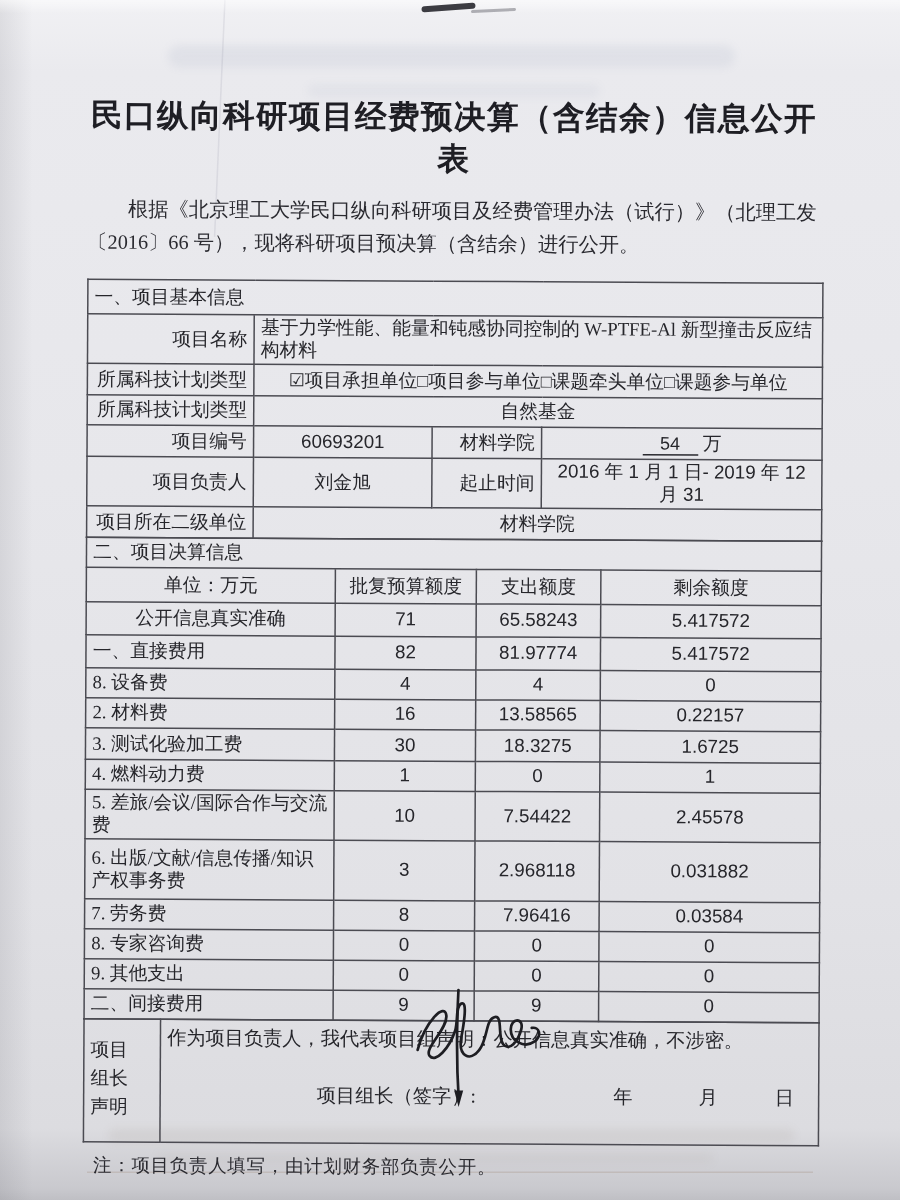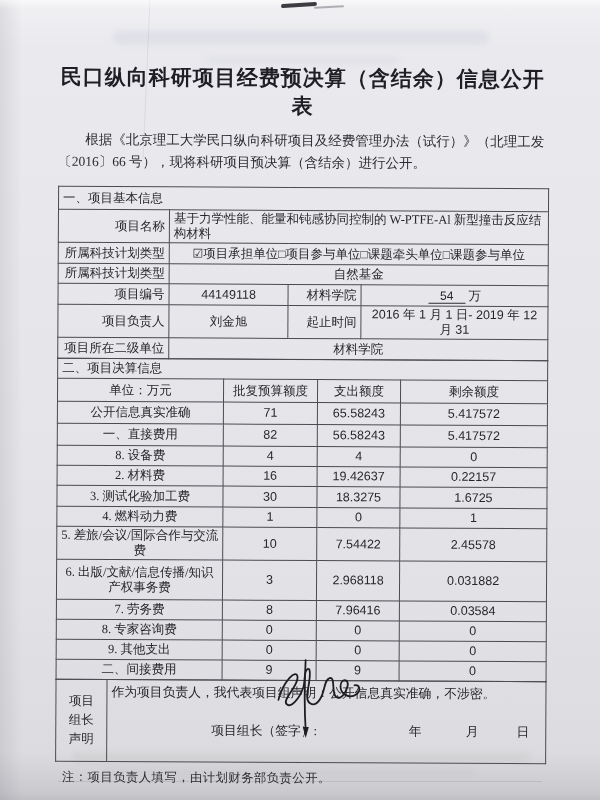--- a/index.html
+++ b/index.html
@@ -62,29 +62,29 @@
   table.t td,table.t th{
     border:1px solid #4b4b52;
     font-size:12.5px;font-weight:normal;
     padding:1px 4px;line-height:15px;
     overflow:hidden;color:#26262b;
   }
   .sec-hdr{font-weight:bold;text-align:left;padding-left:8px;font-size:13px;color:#222228;}
   .c{text-align:center;}
   .num{font-family:"Liberation Sans","DejaVu Sans",sans-serif;font-size:12px;text-align:center;}
   .lbl{text-align:right;}
-  .left-lbl{text-align:center;padding-left:7px;font-size:11.5px;line-height:14px;}
+  .left-lbl{text-align:left;padding-left:7px;font-size:11.5px;line-height:14px;}
   .pname{font-weight:bold;font-size:11px;text-align:left;padding-left:6px;}
   .funds-underline{border-bottom:1px solid #2a2a30;padding:0 12px 0 12px;font-family:"Liberation Sans",sans-serif;font-size:12px;}
   .dur{font-size:11.5px;text-align:center;font-family:"Liberation Sans",sans-serif;}
   .chk{font-size:12px;letter-spacing:0;}
   .chk .box{font-size:12px;}
   .no-bottom{margin-top:-1px;}
   
-  .side-cell{text-align:center;vertical-align:middle;}
+  .side-cell{text-align:left;vertical-align:middle;font-family:Liberation Mono, monospace;}
   .side-cell div{line-height:19px;font-size:12.5px;}
   .decl-cell{vertical-align:top;padding:8px 8px 4px 10px;}
   .statement{font-size:12.8px;line-height:18px;margin:2px 0 0 0;}
   .sign-row{display:flex;align-items:center;margin-top:22px;font-size:12.8px;}
   .sign-label{margin-left:100px;}
   .ymd-y{margin-left:auto;}
   .ymd-m{margin-left:44px;}
   .ymd-d{margin-left:38px;margin-right:12px;}
   .note{
     margin:7px 55px 0 64px;font-size:12.3px;color:#2a2a30;letter-spacing:.5px;
@@ -129,21 +129,21 @@
         <td class="c chk" colspan="3">
           <span class="box">☑</span><span>项目承担单位</span><span class="box">□</span><span>项目参与单位</span><span class="box">□</span><span>课题牵头单位</span><span class="box">□</span><span>课题参与单位</span>
         </td>
       </tr>
       <tr style="height:20px">
         <td class="lbl">所属科技计划类型</td>
         <td class="c" colspan="3">自然基金</td>
       </tr>
       <tr style="height:21px">
         <td class="lbl">项目编号</td>
-        <td class="num">44149118</td>
+        <td class="num">60693201</td>
         <td class="lbl">材料学院</td>
         <td class="c">
           <span class="funds-underline">54</span>
           <span>万</span>
         </td>
       </tr>
       <tr style="height:21px">
         <td class="lbl">项目负责人</td>
         <td class="c">刘金旭</td>
         <td class="lbl">起止时间</td>
@@ -175,33 +175,33 @@
       </tr>
       <tr style="height:22px">
         <td class="c">公开信息真实准确</td>
         <td class="num">71</td>
         <td class="num">65.58243</td>
         <td class="num">5.417572</td>
       </tr>
       <tr style="height:22px">
         <td class="left-lbl">一、直接费用</td>
         <td class="num">82</td>
-        <td class="num">56.58243</td>
+        <td class="num">81.97774</td>
         <td class="num">5.417572</td>
       </tr>
       <tr style="height:20px">
         <td class="left-lbl">8. 设备费</td>
         <td class="num">4</td>
         <td class="num">4</td>
         <td class="num">0</td>
       </tr>
       <tr style="height:20px">
         <td class="left-lbl">2. 材料费</td>
         <td class="num">16</td>
-        <td class="num">19.42637</td>
+        <td class="num">13.58565</td>
         <td class="num">0.22157</td>
       </tr>
       <tr style="height:21px">
         <td class="left-lbl">3. 测试化验加工费</td>
         <td class="num">30</td>
         <td class="num">18.3275</td>
         <td class="num">1.6725</td>
       </tr>
       <tr style="height:20px">
         <td class="left-lbl">4. 燃料动力费</td>

